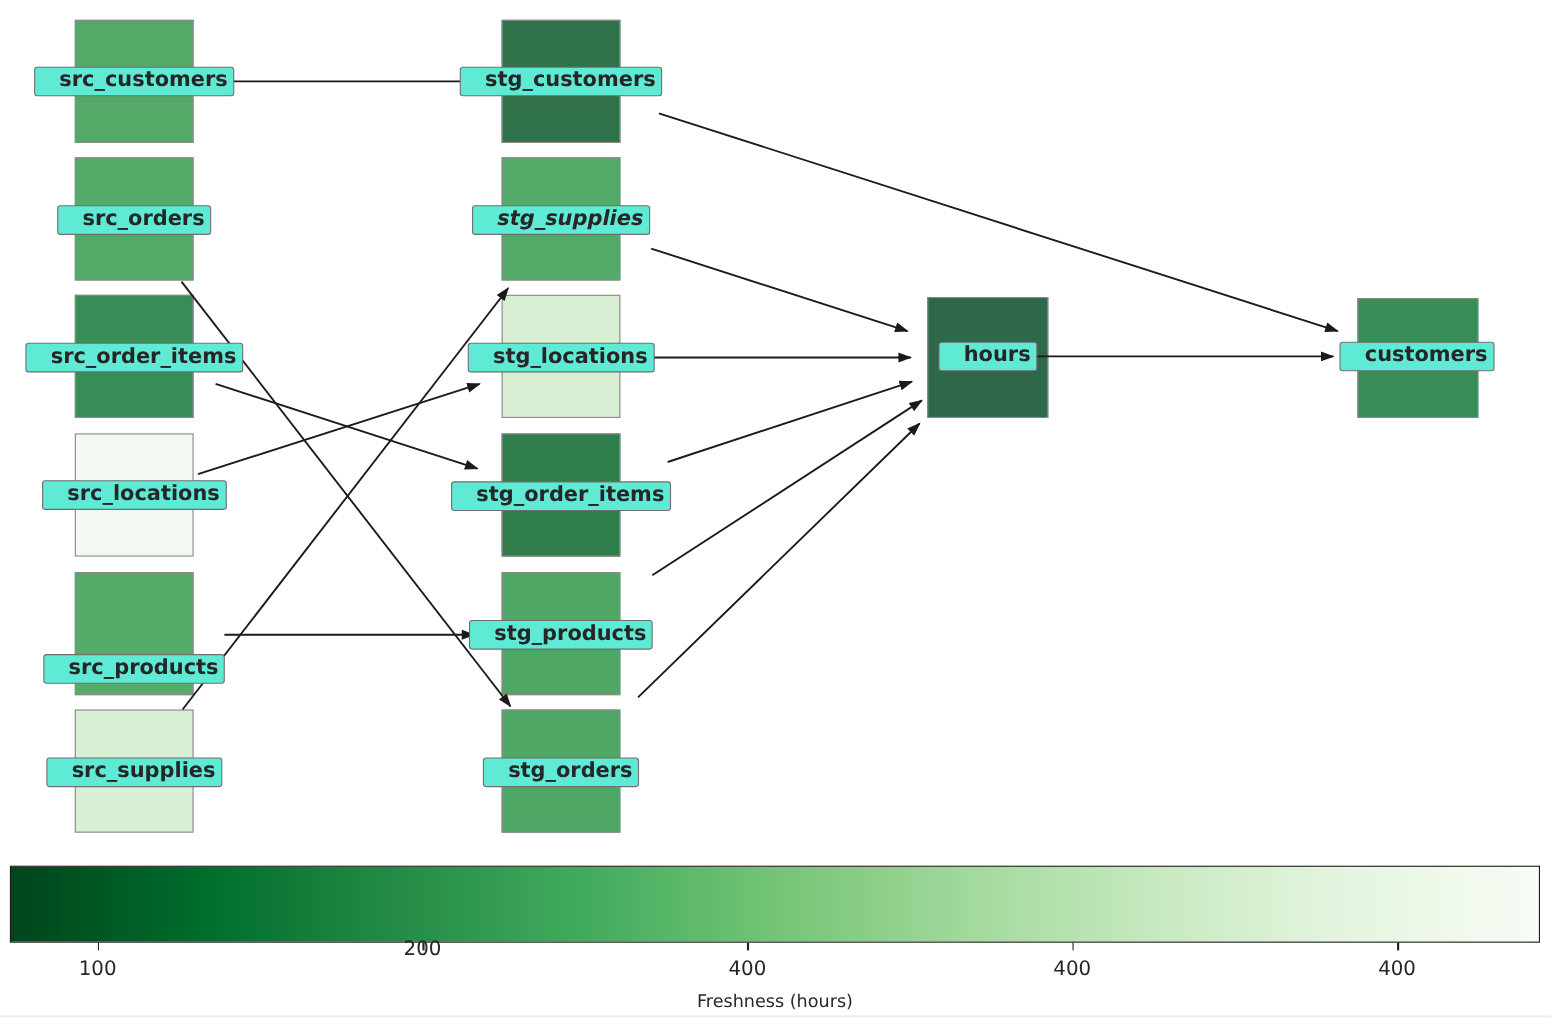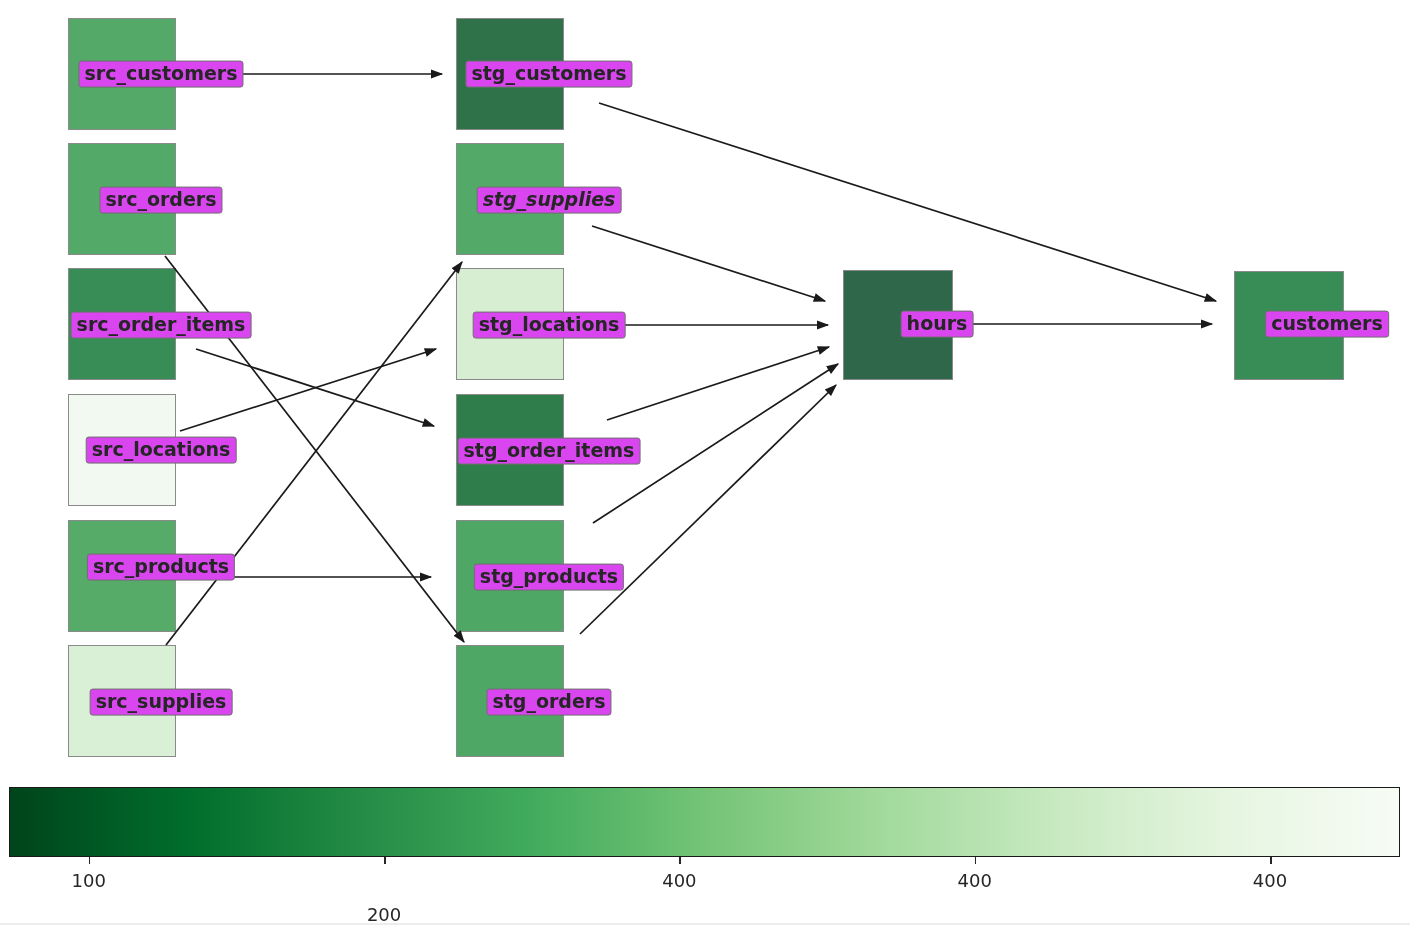--- a/index.html
+++ b/index.html
@@ -3,23 +3,23 @@
 <meta charset="utf-8">
 <style>
   html,body{margin:0;padding:0;background:#ffffff;}
   .fig{position:relative;width:1410px;height:926px;background:#ffffff;overflow:hidden;
        font-family:"DejaVu Sans","Liberation Sans",sans-serif;}
   .layer{position:absolute;left:0;top:0;width:100%;height:100%;}
   #nodes-layer{z-index:1;}
   #edges-layer{z-index:2;}
   #labels-layer{z-index:3;}
   .nbox{position:absolute;border:1.5px solid #8a8a8a;box-sizing:border-box;}
-  .nlabel{position:absolute;transform:translate(-50%,-50%);background:#d946ef;
-          border:1.5px solid #6f6f6f;border-radius:3px;padding:1px 5px 2px 5px;
-          font-size:19px;font-weight:bold;color:#262626;white-space:nowrap;line-height:1.15;margin-left:39px;}
+  .nlabel{position:absolute;transform:translate(-50%,-50%);background:#5eead4;
+          border:1.5px solid #6f6f6f;border-radius:3px;padding:1px 5px 2px 22px;
+          font-size:19px;font-weight:bold;color:#262626;white-space:nowrap;line-height:1.15;}
   #colorbar{position:absolute;left:0;top:0;width:100%;height:100%;z-index:4;pointer-events:none;}
   .cb-bar{position:absolute;border:1.6px solid #1a1a1a;box-sizing:border-box;}
   .cb-tick{position:absolute;width:1.6px;height:7px;background:#262626;}
   .cb-ticklabel{position:absolute;transform:translateX(-50%);font-size:18px;color:#262626;}
   .cb-axis-label{position:absolute;text-align:center;font-size:16px;color:#262626;}
   .fig-bottom-line{position:absolute;left:0;width:100%;height:2px;background:#ededed;}
 </style>
 </head>
 <body>
 
@@ -60,40 +60,41 @@
         <line x1="580" y1="634" x2="836" y2="385" stroke="#1a1a1a" stroke-width="1.7" marker-end="url(#arrow)"></line>
         <line x1="941" y1="324" x2="1212" y2="324" stroke="#1a1a1a" stroke-width="1.7" marker-end="url(#arrow)"></line>
         <line x1="599" y1="103" x2="1216" y2="301" stroke="#1a1a1a" stroke-width="1.7" marker-end="url(#arrow)"></line>
       </g>
   </svg>
   <div class="layer" id="labels-layer">
       <div class="nlabel" style="left: 122px; top: 74px;">src_customers</div>
       <div class="nlabel" style="left: 122px; top: 200px;">src_orders</div>
       <div class="nlabel" style="left: 122px; top: 325px;">src_order_items</div>
       <div class="nlabel" style="left: 122px; top: 450px;">src_locations</div>
-      <div class="nlabel" style="left: 122px; top: 567px;">src_products</div>
+      <div class="nlabel" style="left: 122px; top: 608px;">src_products</div>
       <div class="nlabel" style="left: 122px; top: 702px;">src_supplies</div>
       <div class="nlabel" style="left: 510px; top: 74px; text-align: right;">stg_customers</div>
       <div class="nlabel" style="left: 510px; top: 200px; font-style: italic;">stg_supplies</div>
       <div class="nlabel" style="left: 510px; top: 325px;">stg_locations</div>
       <div class="nlabel" style="left: 510px; top: 451px;">stg_order_items</div>
       <div class="nlabel" style="left: 510px; top: 577px; text-align: center;">stg_products</div>
       <div class="nlabel" style="left: 510px; top: 702px;">stg_orders</div>
       <div class="nlabel" style="left: 898px; top: 324px;">hours</div>
       <div class="nlabel" style="left: 1288px; top: 324px;">customers</div>
     </div>
   <div id="colorbar">
     <div class="cb-bar" id="cb-bar" style="left: 9px; top: 787px; width: 1391px; height: 70px; background: linear-gradient(to right, rgb(0, 68, 27) 0%, rgb(0, 109, 44) 12.5%, rgb(35, 139, 69) 25%, rgb(65, 171, 93) 37.5%, rgb(116, 196, 118) 50%, rgb(161, 217, 155) 62.5%, rgb(199, 233, 192) 75%, rgb(229, 245, 224) 87.5%, rgb(247, 252, 245) 100%); border-color: rgb(26, 26, 26);"></div>
     <div id="cb-ticks">
         <div class="cb-tick" style="left: 88.7389px; top: 857px; background: rgb(38, 38, 38);"></div>
         <div class="cb-ticklabel" style="left: 88.7389px; top: 870px;">100</div>
         <div class="cb-tick" style="left: 384.068px; top: 857px; background: rgb(38, 38, 38);"></div>
-        <div class="cb-ticklabel" style="left: 384.068px; top: 904px;">200</div>
+        <div class="cb-ticklabel" style="left: 384.068px; top: 852px;">200</div>
         <div class="cb-tick" style="left: 679.397px; top: 857px; background: rgb(38, 38, 38);"></div>
         <div class="cb-ticklabel" style="left: 679.397px; top: 870px;">400</div>
         <div class="cb-tick" style="left: 974.726px; top: 857px; background: rgb(38, 38, 38);"></div>
         <div class="cb-ticklabel" style="left: 974.726px; top: 870px;">400</div>
         <div class="cb-tick" style="left: 1270.06px; top: 857px; background: rgb(38, 38, 38);"></div>
         <div class="cb-ticklabel" style="left: 1270.06px; top: 870px;">400</div>
       </div>
+    <div class="cb-axis-label" id="cb-axis-label" style="left: 9px; width: 1391px; top: 900px;">Freshness (hours)</div>
   </div>
   <div class="fig-bottom-line" style="top:923px"></div>
 </div>
 
 </body></html>

